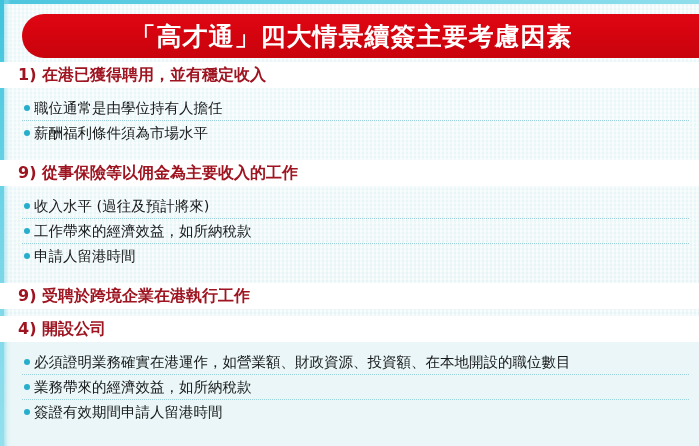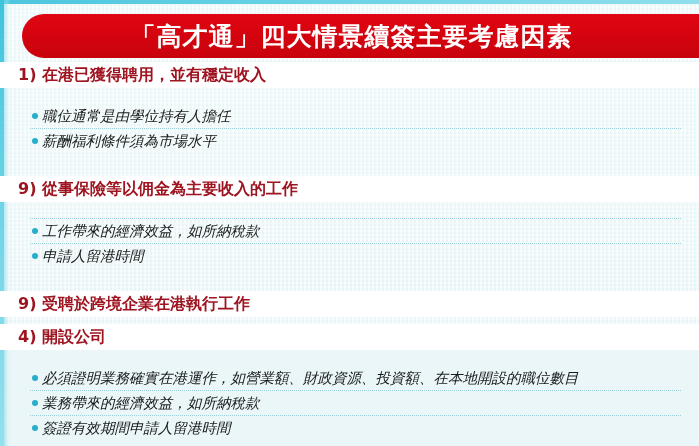--- a/index.html
+++ b/index.html
@@ -46,21 +46,21 @@
   .sections{position:absolute;left:0;top:62px;width:699px;}
   .section{position:relative;text-align:right;}
   .sec-head{
     position:relative;background:#ffffff;
     padding:2px 0 2px 18px;margin:0;
     height:22px;display:flex;align-items:center;
   }
   .sec-head-text{
     color:#9e1420;font-size:16px;font-weight:700;line-height:1;white-space:nowrap;
   }
-  .bullets{padding:0;margin:16px;list-style:none;font-style:italic;}
+  .bullets{padding:0;margin:8px;list-style:none;}
   .bullet{
     position:relative;display:flex;align-items:center;
     padding:2px 0 2px 26px;height:24px;box-sizing:border-box;
   }
   .bullet .dot{
     position:absolute;left:16px;top:50%;margin-top:-3px;
     width:6px;height:6px;border-radius:50%;
     background:#26aecb;
   }
   .bullet-text{
@@ -101,20 +101,24 @@
             <span class="bullet-text">薪酬福利條件須為市場水平</span>
           </li>
         </ul>
         <div class="sec-gap"></div>
       </div>
       <div class="section">
         <div class="sec-head">
           <span class="sec-head-text">9) 從事保險等以佣金為主要收入的工作</span>
         </div>
         <ul class="bullets">
+          <li class="bullet">
+            <span class="dot"></span>
+            <span class="bullet-text">收入水平 (過往及預計將來)</span>
+          </li>
           <div class="sep"></div>
           <li class="bullet">
             <span class="dot"></span>
             <span class="bullet-text">工作帶來的經濟效益，如所納稅款</span>
           </li>
           <div class="sep"></div>
           <li class="bullet">
             <span class="dot"></span>
             <span class="bullet-text">申請人留港時間</span>
           </li>

